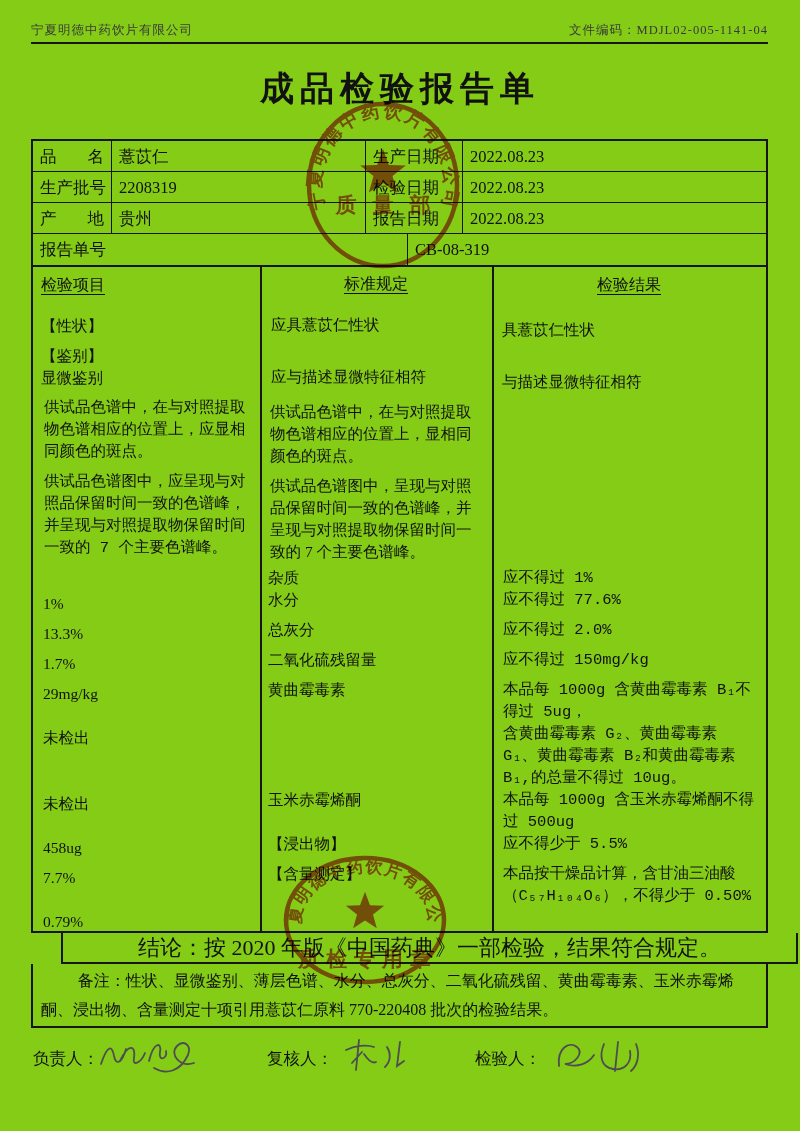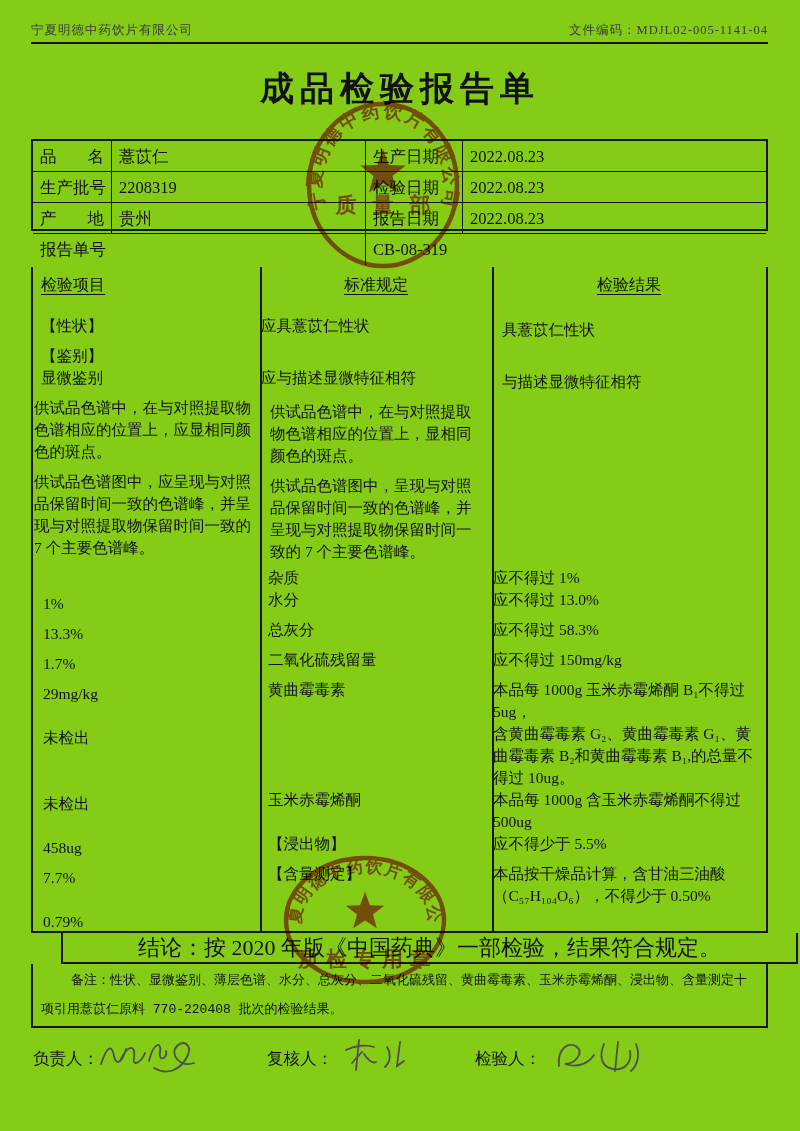--- a/index.html
+++ b/index.html
@@ -6,50 +6,50 @@
   .page{position:relative;width:800px;height:1131px;background:#84cc16;overflow:hidden;
         font-family:"Liberation Serif","DejaVu Serif",serif;color:#111;}
   
   .doc-header{position:absolute;left:31px;top:22px;width:737px;height:20px;
               border-bottom:2px solid #161616;display:flex;justify-content:space-between;
               font-size:12.5px;color:#3a3a3a;letter-spacing:1px;}
   
   .report-title{position:absolute;left:0;top:66px;width:800px;text-align:center;
                 font-size:34px;font-weight:bold;letter-spacing:6px;}
   
-  .info-table{position:absolute;left:31px;top:139px;width:737px;height:92px;
+  .info-table{position:absolute;left:31px;top:139px;width:737px;height:128px;
               border:2px solid #161616;box-sizing:border-box;display:grid;
               grid-template-columns:78px 254px 97px 1fr;grid-auto-rows:31px;font-size:16.5px;}
   .info-table>div{box-sizing:border-box;border-bottom:1.5px solid #161616;
                   line-height:29px;padding:1px 7px 0;white-space:nowrap;overflow:hidden;}
   .info-table>div.bl{border-left:1.5px solid #161616;font-family:Liberation Serif, serif;}
   .info-table>div.last{border-bottom:none;}
   .jlabel{text-align:justify;text-align-last:justify;}
   .span2a{grid-column:1/3;}
-  .span2b{grid-column:3/5;}
+  .span2b{grid-column:3/5;margin-left:42px;}
   
   .itable{position:absolute;left:31px;top:267px;width:737px;height:666px;box-sizing:border-box;
           border:2px solid #161616;border-top:none;overflow:hidden;}
   .vline{position:absolute;top:0;bottom:0;width:2px;background:#161616;}
   .igrid{display:grid;grid-template-columns:227px 232px 1fr;font-size:15.5px;line-height:22px;}
   .igrid>div{box-sizing:border-box;}
   .ci{padding:0 6px 0 8px;}
-  .cs{padding:0 1px;}
+  .cs{padding:0 11px;font-family:Liberation Mono, monospace;}
   .cr{padding:4px 10px;}
   .ih{height:36px;padding-top:7px;font-size:16px;}
   .ih span{text-decoration:underline;text-underline-offset:4px;text-align:center;}
   .ih.c{text-align:center;}
   .spacer{height:12px;}
   
   .conclusion-row{position:absolute;left:31px;top:933px;width:737px;height:31px;box-sizing:border-box;
                   border:2px solid #161616;border-top:none;text-align:center;
                   font-size:22px;line-height:29px;margin-left:30px;}
   .note-row{position:absolute;left:31px;top:964px;width:737px;height:64px;box-sizing:border-box;
-            border:2px solid #161616;border-top:none;font-size:13px;line-height:29px;
-            padding:2px 8px 0;text-indent:2.3em;font-family:Liberation Mono, monospace;}
+            border:2px solid #161616;border-top:none;font-size:16px;line-height:29px;
+            padding:2px 8px 0;text-indent:2.3em;}
   
   .sign-row{position:absolute;left:31px;top:1040px;width:737px;height:60px;font-size:16.5px;}
   .sig-group{position:absolute;top:8px;white-space:nowrap;}
   .sig-group svg{position:absolute;top:-14px;}
   
   .stamp{position:absolute;mix-blend-mode:multiply;opacity:.88;pointer-events:none;}
   .stamp text{font-family:"Liberation Serif","DejaVu Serif",serif;font-weight:bold;}
   .hand{stroke:#4d4d52;stroke-width:1.8;fill:none;stroke-linecap:round;}
 </style>
 </head>
@@ -116,33 +116,33 @@
       <div class="cr">供试品色谱图中，呈现与对照品保留时间一致的色谱峰，并呈现与对照提取物保留时间一致的 7 个主要色谱峰。</div>
 
       <div class="cs"></div>
       <div class="cr"></div>
 
       <div class="ci">杂质</div>
       <div class="cs">应不得过 1%</div>
       <div class="cr">1%</div>
 
       <div class="ci">水分</div>
-      <div class="cs">应不得过 13.0%</div>
+      <div class="cs">应不得过 77.6%</div>
       <div class="cr">13.3%</div>
 
       <div class="ci">总灰分</div>
-      <div class="cs">应不得过 58.3%</div>
+      <div class="cs">应不得过 2.0%</div>
       <div class="cr">1.7%</div>
 
       <div class="ci">二氧化硫残留量</div>
       <div class="cs">应不得过 150mg/kg</div>
       <div class="cr">29mg/kg</div>
 
       <div class="ci">黄曲霉毒素</div>
-      <div class="cs">本品每 1000g 玉米赤霉烯酮 B₁不得过 5ug，</div>
+      <div class="cs">本品每 1000g 含黄曲霉毒素 B₁不得过 5ug，</div>
       <div class="cr">未检出</div>
 
       <div class="ci"></div>
       <div class="cs">含黄曲霉毒素 G₂、黄曲霉毒素 G₁、黄曲霉毒素 B₂和黄曲霉毒素 B₁,的总量不得过 10ug。</div>
       <div class="cr">未检出</div>
 
       <div class="ci">玉米赤霉烯酮</div>
       <div class="cs">本品每 1000g 含玉米赤霉烯酮不得过 500ug</div>
       <div class="cr">458ug</div>
 

